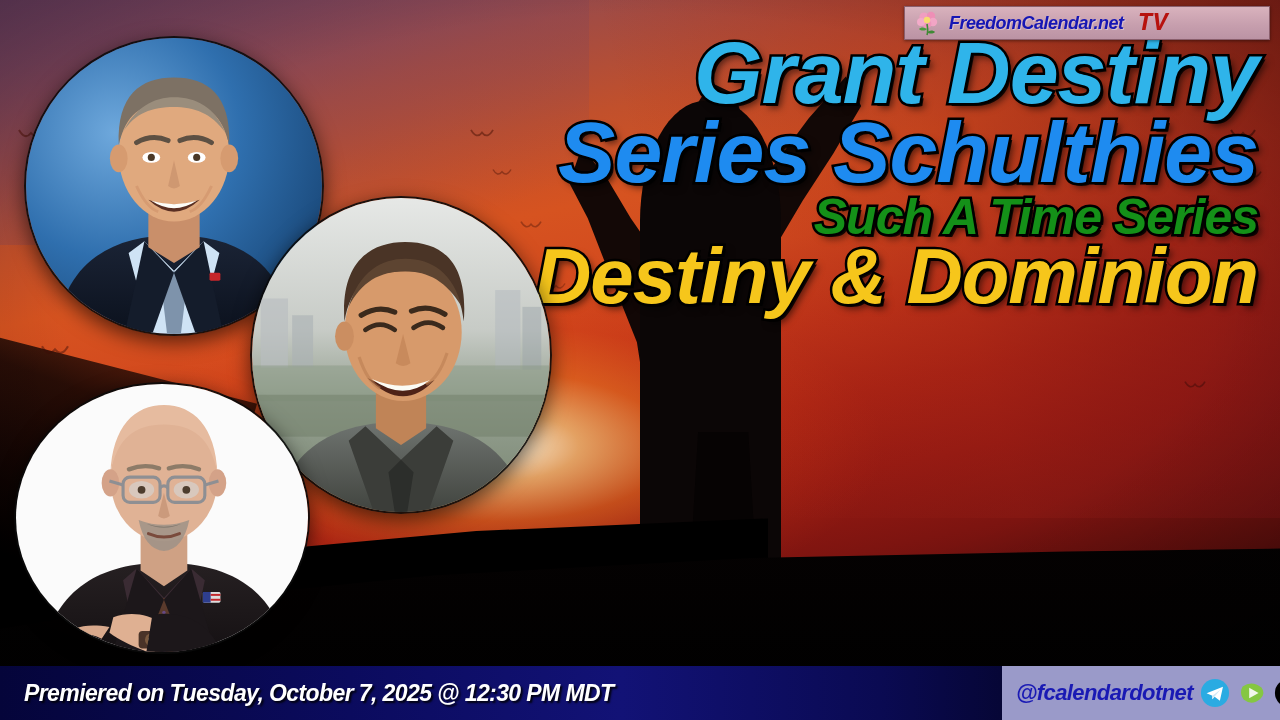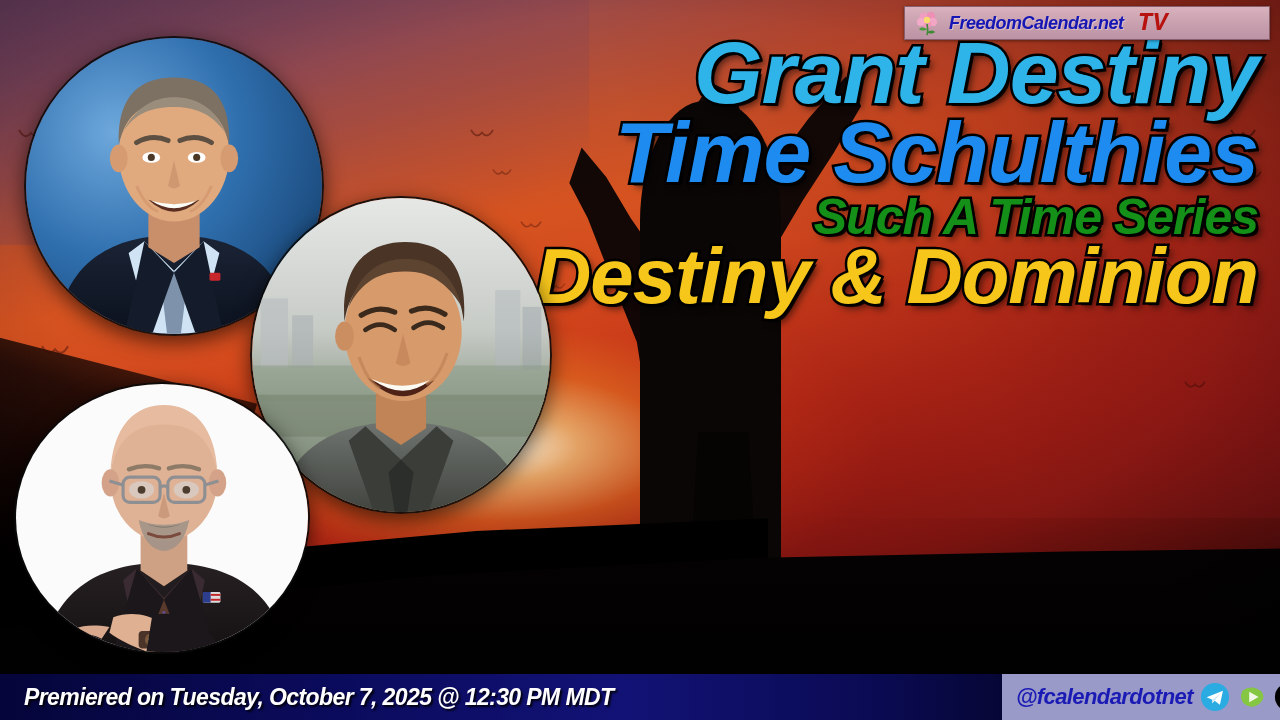--- a/index.html
+++ b/index.html
@@ -168,21 +168,21 @@
     box-shadow: 0 6px 20px rgba(0,0,0,0.6);
   }
   .p1 { left: 24px;  top: 36px;  width: 300px; height: 300px; }
   .p2 { left: 250px; top: 196px; width: 302px; height: 318px; }
   .p3 { left: 14px;  top: 382px; width: 296px; height: 272px; }
   .portrait svg { display: block; width: 100%; height: 100%; }
 
   
   .bottombar {
     position: absolute; left: 0; bottom: 0;
-    width: 100%; height: 46px;
+    width: 100%; height: 54px;
     display: flex; align-items: stretch;
   }
   .bb-left {
     flex: 0 0 1002px;
     background: linear-gradient(90deg, #05053a 0%, #0b0b5e 35%, #121276 62%, #0a0a52 88%, #060636 100%);
     display: flex; align-items: center;
     padding-left: 24px;
   }
   .premiere-text {
     color: #ffffff;
@@ -284,21 +284,21 @@
       </svg>
   </div>
   <div class="bird" style="left:1012px; top:300px; opacity:.35;">
     <svg width="18" height="8" viewBox="0 0 26 12">
         <path d="M1 2 C5 9, 9 10, 13 5 C17 10, 21 9, 25 2" stroke="#3a0c07" stroke-width="2" fill="none"></path>
       </svg>
   </div>
 
   <div class="titles">
     <div class="tline t1">Grant Destiny</div>
-    <div class="tline t2">Time Schulthies</div>
+    <div class="tline t2">Series Schulthies</div>
     <div class="tline t4">Such A Time Series</div>
     <div class="tline t5">Destiny &amp; Dominion</div>
   </div>
 
   <div class="portrait p1">
     <svg viewBox="0 0 300 300" preserveAspectRatio="xMidYMid slice">
       <defs>
         <radialGradient id="g1bg" cx="30%" cy="32%" r="92%">
           <stop offset="0%" stop-color="#6ea8dc"></stop>
           <stop offset="46%" stop-color="#2f6fae"></stop>

